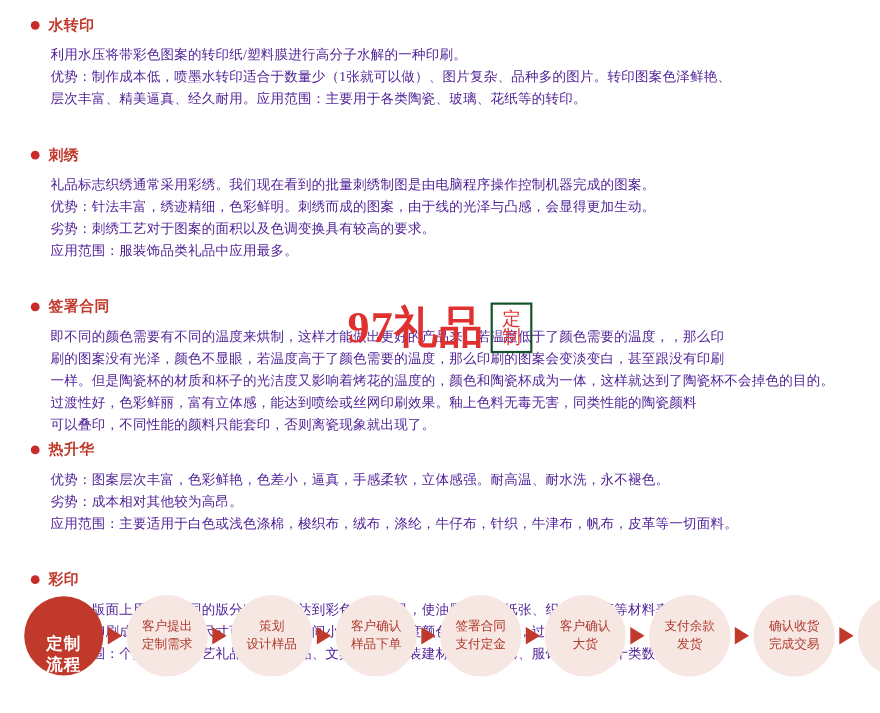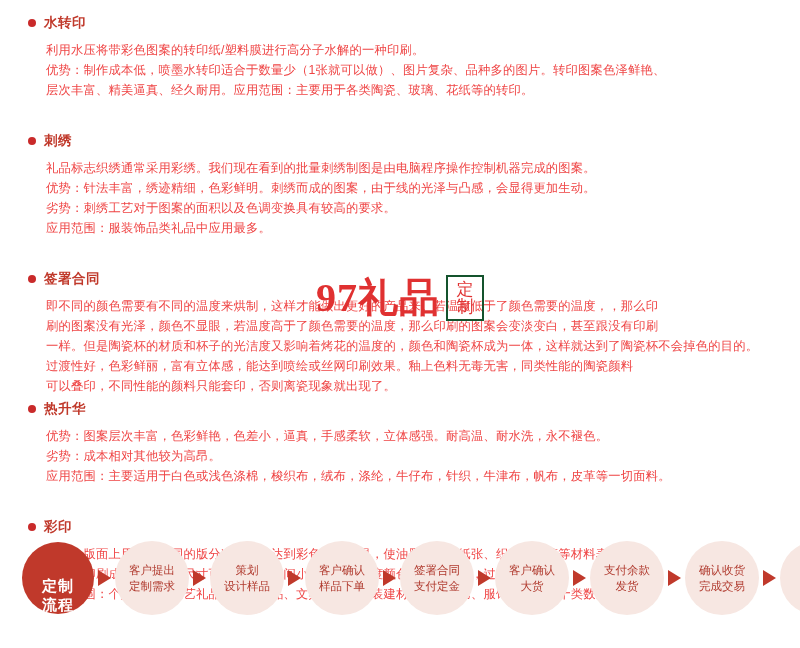--- a/index.html
+++ b/index.html
@@ -44,23 +44,24 @@
     font-weight: bold;
     color: #c0392b;
     letter-spacing: 0.5px;
   }
   .body-lines {
     padding-left: 18px;
   }
   .line {
     font-size: 12.3px;
     line-height: 20px;
-    color: #ef4444;
+    color: #4c1d95;
     letter-spacing: 0.2px;
     text-align: justify;
+    font-family: Liberation Serif, serif;
   }
   .sec-gap-1 { margin-top: 32px; }
   .sec-gap-2 { margin-top: 4px; }
 
   
   .watermark {
     position: absolute;
     left: 316px;
     top: 258px;
     width: 210px;

